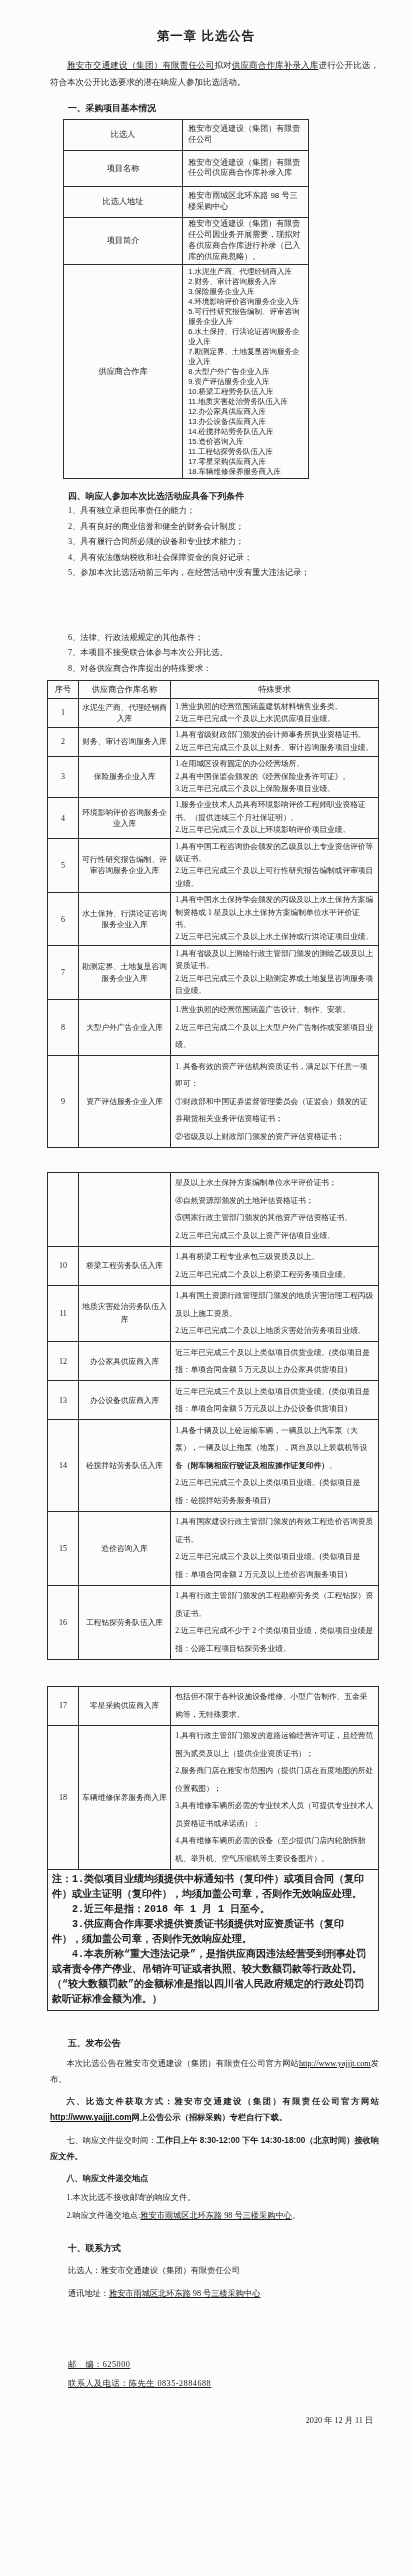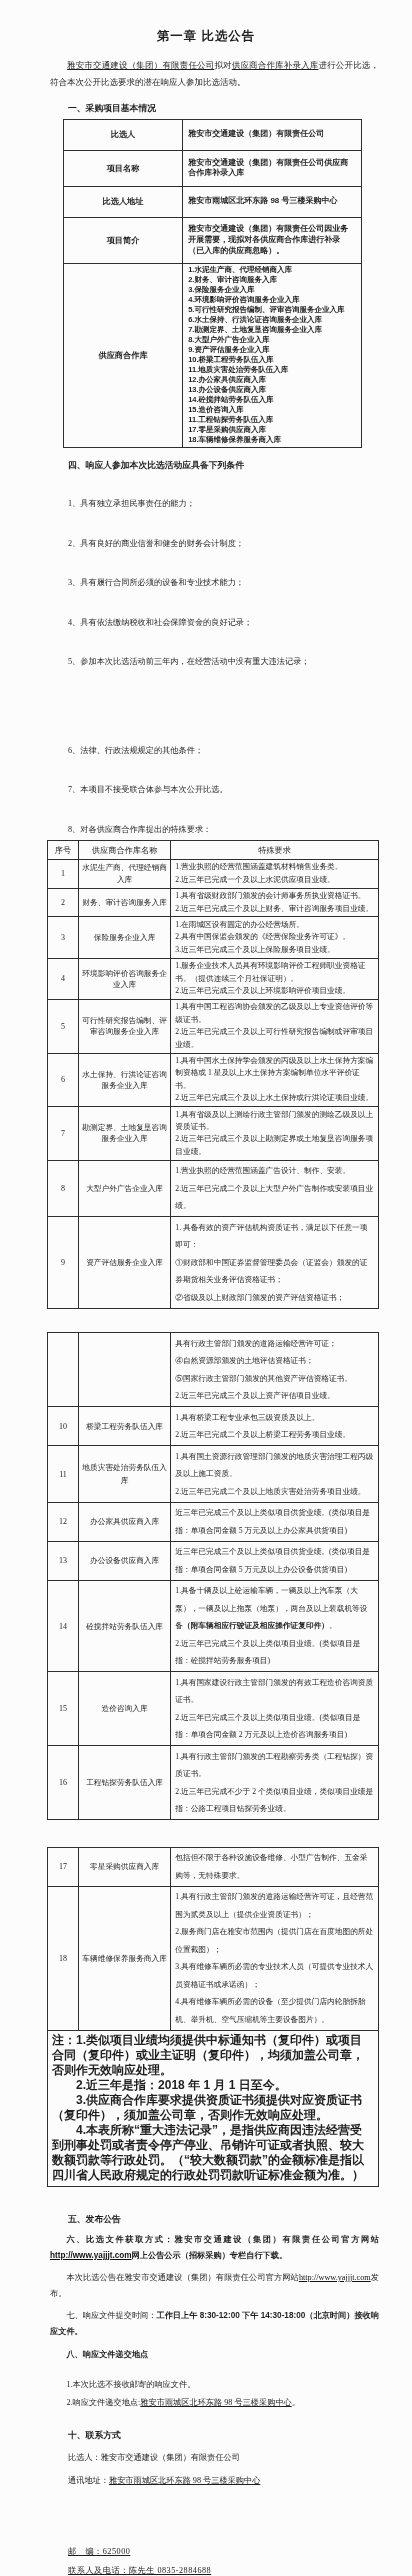--- a/index.html
+++ b/index.html
@@ -10,46 +10,46 @@
   a{color:#111;text-decoration:underline;}
   
   .title{padding-top:28px;text-align:center;font-size:12.4px;font-weight:bold;
          font-family:"Liberation Sans","DejaVu Sans",sans-serif;letter-spacing:1px;}
   
   .intro{margin:12.4px 33px 0 50px;font-size:8.5px;line-height:16.5px;text-indent:2em;text-align:justify;}
   
   .h{margin:12.4px 33px 0 68px;font-size:8.8px;font-weight:bold;
      font-family:"Liberation Sans","DejaVu Sans",sans-serif;}
   
-  .info-table{border-collapse:collapse;margin:4.1px 0 0 63px;width:299px;
-              font-family:"Liberation Sans","DejaVu Sans",sans-serif;font-weight:bold;}
+  .info-table{border-collapse:collapse;margin:4.1px 0 0 63px;width:246px;
+              font-family:"Liberation Sans","DejaVu Sans",sans-serif;font-weight:normal;}
   .info-table td{border:0.8px solid #2e2e2e;}
   .info-table td.lbl{width:116px;text-align:center;font-size:8.2px;}
   .info-table td.val{padding:1.5px 5.2px;font-size:8px;line-height:10.8px;}
   .info-table tr.r1 td{height:27px;}
   .info-table tr.r2 td{height:32px;}
   .info-table tr.r3 td{height:27px;}
   .info-table tr.r4 td{height:42px;}
   .supplier-line{line-height:10px;font-size:7.5px;}
   
-  .cond{margin:24px 33px 0 68px;font-size:8.2px;line-height:15.5px;}
+  .cond{margin:0 33px 0 68px;font-size:8.2px;line-height:15.5px;}
   
   .qual-table{border-collapse:collapse;margin:3.1px 0 0 47px;width:332px;font-size:7.7px;}
   .qual-table th,.qual-table td{border:0.6px solid #2e2e2e;}
   .qual-table th{font-weight:normal;font-size:8.2px;height:15.5px;}
   .qual-table td.no{width:28px;text-align:center;font-size:8px;}
   .qual-table td.name{width:87px;text-align:center;line-height:11.3px;padding:1px 2.1px;}
   .qual-table td.req{padding:1.5px 4.1px;line-height:12.4px;}
   .qual-table tr.spaced td.req{line-height:17.5px;}
   .qual-table tr.spaced td.name{line-height:13px;}
   .req-line{text-align:left;}
   
   td.note-cell{padding:2.6px 4.1px;}
-  td.note-cell p{margin:0;line-height:15px;font-size:12px;font-weight:bold;
-                 font-family:Liberation Sans, sans-serif;text-indent:2em;}
+  td.note-cell p{margin:0;line-height:15px;font-size:10px;font-weight:bold;
+                 font-family:Liberation Mono, monospace;text-indent:2em;}
   td.note-cell p:first-child{text-indent:0;}
   
   .body-text{margin:6.2px 33px 0 50px;font-size:8.2px;line-height:16px;text-indent:2em;text-align:justify;}
   .line-132{margin:8px 33px 0 68px;font-size:8.2px;line-height:15.5px;}
   .footer-line{margin:3.1px 33px 0 68px;font-size:8.2px;line-height:16.5px;letter-spacing:0.5px;text-decoration:underline;}
   .date-line{margin:21.6px 39px 0 0;text-align:right;font-size:8.2px;padding-left:16px;}
   .gap{width:100%;}
   .sp1{height:49px;} .sp2{height:20.6px;} .sp3{height:23px;} .sp4{height:52px;}
 </style>
 </head>
@@ -210,21 +210,21 @@
     </table>
 
   <div class="gap sp2"></div>
 
   <table class="qual-table" id="qual-p3">
       <tbody>
         <tr class="spaced">
           <td class="no"></td>
           <td class="name"></td>
           <td class="req">
-            <div class="req-line"><span>具有行政主管部门颁发的道路运输经营许可证；</span></div>
+            <div class="req-line"><span>星及以上水土保持方案编制单位水平评价证书；</span></div>
             <div class="req-line"><span>④自然资源部颁发的土地评估资格证书；</span></div>
             <div class="req-line"><span>⑤国家行政主管部门颁发的其他资产评估资格证书。</span></div>
             <div class="req-line"><span>2.近三年已完成三个及以上资产评估项目业绩。</span></div>
           </td>
         </tr>
         <tr class="spaced">
           <td class="no">10</td>
           <td class="name">桥梁工程劳务队伍入库</td>
           <td class="req">
             <div class="req-line"><span>1.具有桥梁工程专业承包三级资质及以上。</span></div>
@@ -306,28 +306,28 @@
             <p>注：1.类似项目业绩均须提供中标通知书（复印件）或项目合同（复印件）或业主证明（复印件），均须加盖公司章，否则作无效响应处理。</p>
             <p>2.近三年是指：2018 年 1 月 1 日至今。</p>
             <p>3.供应商合作库要求提供资质证书须提供对应资质证书（复印件），须加盖公司章，否则作无效响应处理。</p>
             <p>4.本表所称“重大违法记录”，是指供应商因违法经营受到刑事处罚或者责令停产停业、吊销许可证或者执照、较大数额罚款等行政处罚。（“较大数额罚款”的金额标准是指以四川省人民政府规定的行政处罚罚款听证标准金额为准。）</p>
           </td>
         </tr>
       </tbody>
     </table>
 
   <div class="h" style="margin-top:27px">五、发布公告</div>
+  <p class="body-text" id="announce-body"><span>本次比选公告在雅安市交通建设（集团）有限责任公司官方网站</span><a href="#" class="u">http://www.yajjjt.com</a><span>发布。</span></p>
+
   <p class="body-text" id="obtain-line"><span class="b">六、比选文件获取方式：雅安市交通建设（集团）有限责任公司官方网站</span><a href="#" class="u b">http://www.yajjjt.com</a><span class="b">网上公告公示（招标采购）专栏自行下载。</span></p>
 
-  <p class="body-text" id="announce-body"><span>本次比选公告在雅安市交通建设（集团）有限责任公司官方网站</span><a href="#" class="u">http://www.yajjjt.com</a><span>发布。</span></p>
-
   <p class="body-text"><span>七、响应文件提交时间：</span><span class="b">工作日上午 8:30-12:00 下午 14:30-18:00（北京时间）接收响应文件。</span></p>
 
   <p class="body-text b" style="text-align:left">八、响应文件递交地点</p>
-  <p class="body-text" style="margin-top:14px">1.本次比选不接收邮寄的响应文件。</p>
+  <p class="body-text" style="margin-top:3px">1.本次比选不接收邮寄的响应文件。</p>
   <p class="body-text" style="margin-top:2.1px" id="delivery-item2"><span>2.响应文件递交地点:</span><span class="u">雅安市雨城区北环东路 98 号三楼采购中心</span><span>。</span></p>
 
   <div class="h" style="margin-top:19px">十、联系方式</div>
   <p class="line-132">比选人：雅安市交通建设（集团）有限责任公司</p>
   <p class="line-132" id="contact-addr"><span>通讯地址：</span><span class="u">雅安市雨城区北环东路 98 号三楼采购中心</span></p>
 
   <div class="gap sp4"></div>
 
   <p class="footer-line">邮　编：625000</p>
   <p class="footer-line">联系人及电话：陈先生  0835-2884688</p>

